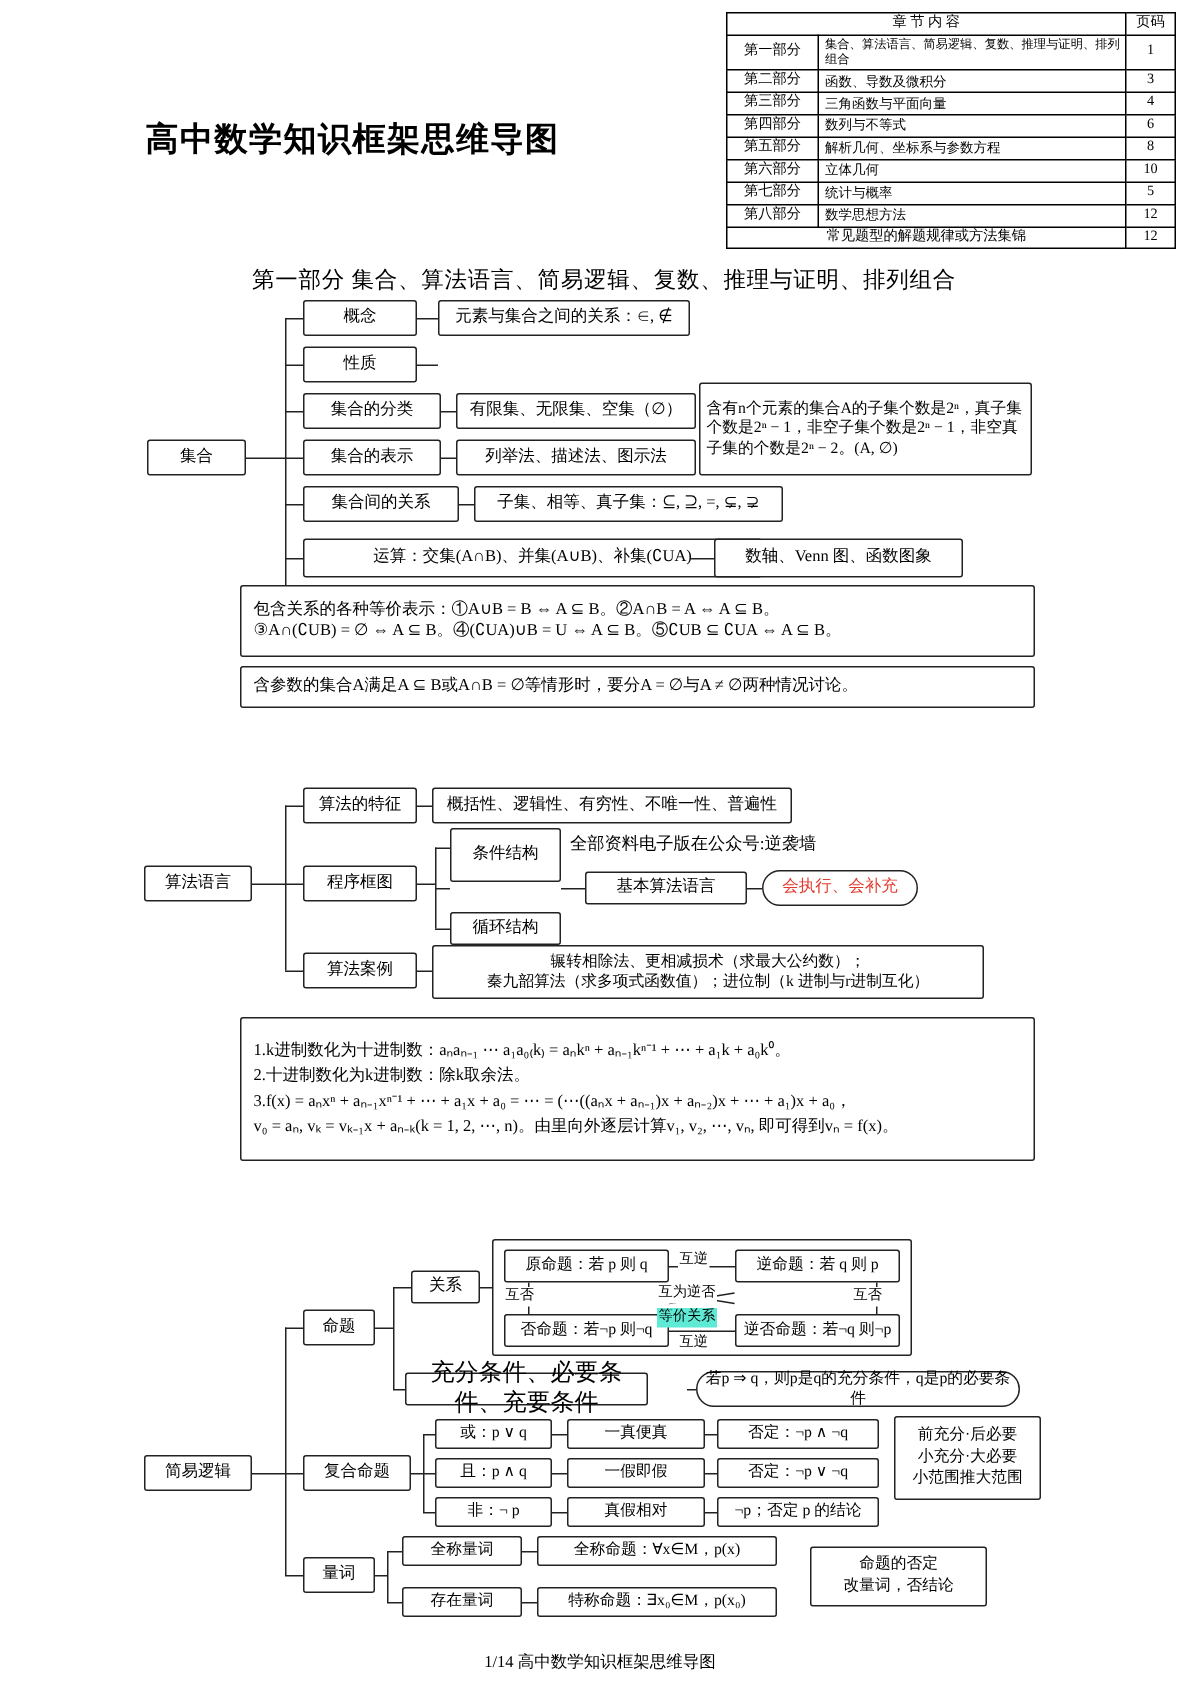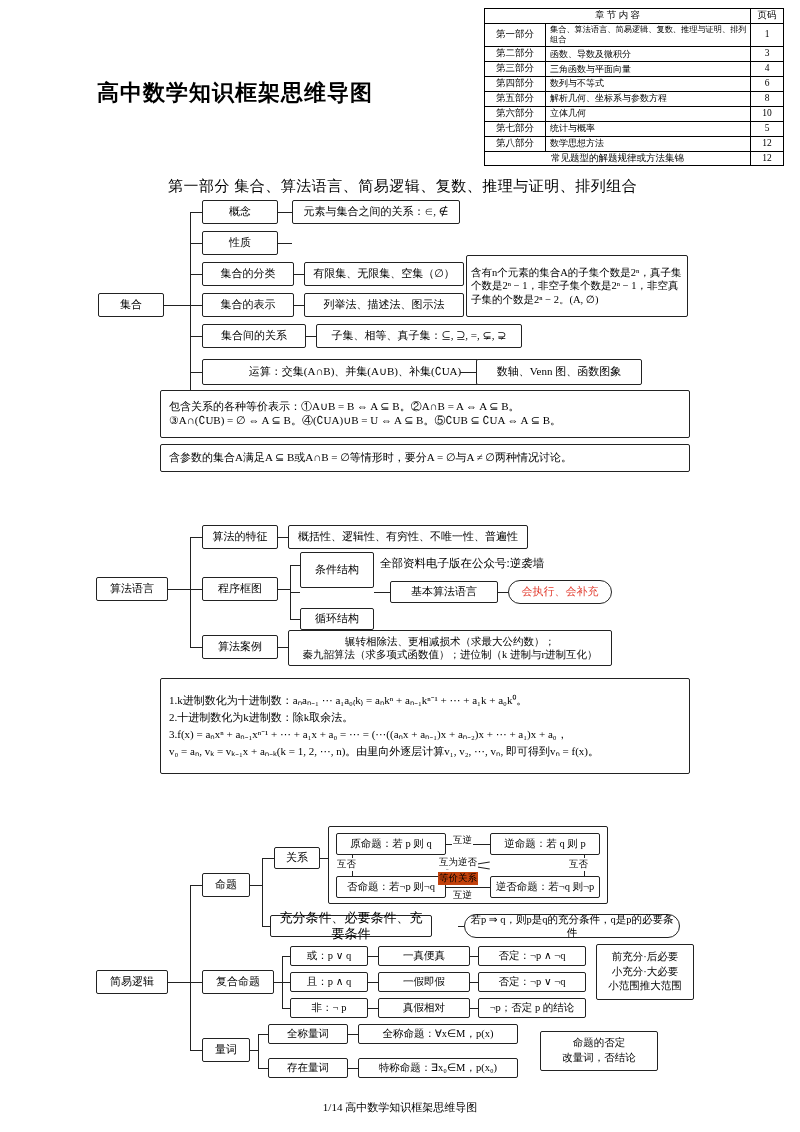--- a/index.html
+++ b/index.html
@@ -163,21 +163,21 @@
   <div class="ln hl" style="left:498px;top:592px;width:10px;"></div>
   <div class="bx round" style="left:508px;top:580px;width:104px;height:24px;">
     <span class="red">会执行、会补充</span>
   </div>
 
   <div class="nb" style="left:380px;top:556px;font-size:11.5px;">全部资料电子版在公众号:逆袭墙</div>
 
   <div class="ln hl" style="left:190px;top:647px;width:12px;"></div>
   <div class="bx" style="left:202px;top:635px;width:76px;height:24px;">算法案例</div>
   <div class="ln hl" style="left:278px;top:647px;width:10px;"></div>
-  <div class="bx" style="left:288px;top:630px;width:324px;height:36px;font-size:10.5px;white-space:pre-line;">辗转相除法、更相减损术（求最大公约数）；
+  <div class="bx" style="left:288px;top:630px;width:368px;height:36px;font-size:10.5px;white-space:pre-line;">辗转相除法、更相减损术（求最大公约数）；
 秦九韶算法（求多项式函数值）；进位制（k 进制与r进制互化）</div>
 
   <div class="bx l" style="left:160px;top:678px;width:530px;height:96px;font-size:11px;white-space:pre-line;padding:5px 8px;line-height:1.55;">1.k进制数化为十进制数：aₙaₙ₋₁ ⋯ a₁a₀₍k₎ = aₙkⁿ + aₙ₋₁kⁿ⁻¹ + ⋯ + a₁k + a₀k⁰。
 2.十进制数化为k进制数：除k取余法。
 3.f(x) = aₙxⁿ + aₙ₋₁xⁿ⁻¹ + ⋯ + a₁x + a₀ = ⋯ = (⋯((aₙx + aₙ₋₁)x + aₙ₋₂)x + ⋯ + a₁)x + a₀，
   v₀ = aₙ, vₖ = vₖ₋₁x + aₙ₋ₖ(k = 1, 2, ⋯, n)。由里向外逐层计算v₁, v₂, ⋯, vₙ, 即可得到vₙ = f(x)。</div>
 
   <div class="bx" style="left:96px;top:970px;width:72px;height:24px;">简易逻辑</div>
   <div class="ln hl" style="left:168px;top:982px;width:22px;"></div>
   <div class="ln vl" style="left:190px;top:885px;height:165px;"></div>
@@ -202,24 +202,24 @@
   <div class="ln vl" style="left:352px;top:855px;height:21px;"></div>
   <div class="ln vl" style="left:584px;top:855px;height:21px;"></div>
   <div class="ln" style="left:446px;top:865px;width:44px;height:1px;transform:rotate(9deg);"></div>
   <div class="ln" style="left:446px;top:865px;width:44px;height:1px;transform:rotate(-9deg);"></div>
 
   <div class="nb tiny" style="left:452px;top:834px;background:#fff;padding:0 1px;">互逆</div>
   <div class="nb tiny" style="left:336px;top:858px;background:#fff;padding:0 1px;">互否</div>
   <div class="nb tiny" style="left:568px;top:858px;background:#fff;padding:0 1px;">互否</div>
   <div class="nb tiny" style="left:452px;top:889px;background:#fff;padding:0 1px;">互逆</div>
   <div class="nb tiny" style="left:438px;top:856px;background:#fff;padding:0 1px;">互为逆否</div>
-  <div class="nb tiny" style="left:438px;top:872px;background:#c2410c;padding:0 1px;">等价关系</div>
+  <div class="nb tiny" style="left:438px;top:872px;background:#5eead4;padding:0 1px;">等价关系</div>
 
   <div class="ln hl" style="left:262px;top:926px;width:8px;"></div>
-  <div class="bx" style="left:270px;top:915px;width:162px;height:22px;font-size:13px;">充分条件、必要条件、充要条件</div>
+  <div class="bx" style="left:270px;top:915px;width:162px;height:22px;font-size:16px;">充分条件、必要条件、充要条件</div>
   <div class="ln hl" style="left:458px;top:926px;width:6px;"></div>
   <div class="bx round" style="left:464px;top:914px;width:216px;height:24px;font-size:10.5px;">若p ⇒ q，则p是q的充分条件，q是p的必要条件</div>
 
   <div class="ln hl" style="left:190px;top:982px;width:12px;"></div>
   <div class="bx" style="left:202px;top:970px;width:72px;height:24px;">复合命题</div>
   <div class="ln hl" style="left:274px;top:982px;width:8px;"></div>
   <div class="ln vl" style="left:282px;top:956px;height:52px;"></div>
 
   <div class="ln hl" style="left:282px;top:956px;width:8px;"></div>
   <div class="bx" style="left:290px;top:946px;width:78px;height:20px;font-size:10.5px;">或：p ∨ q</div>

